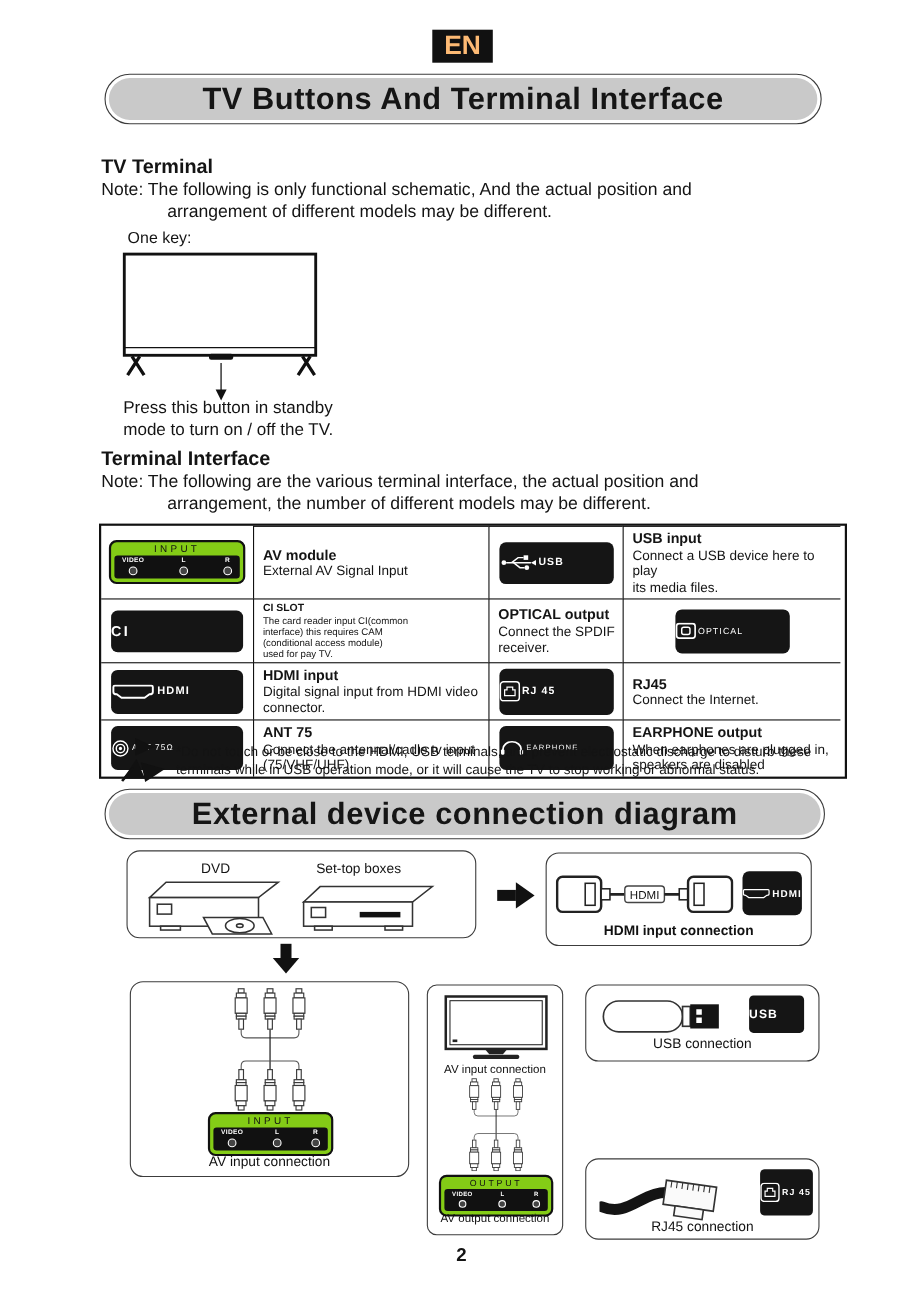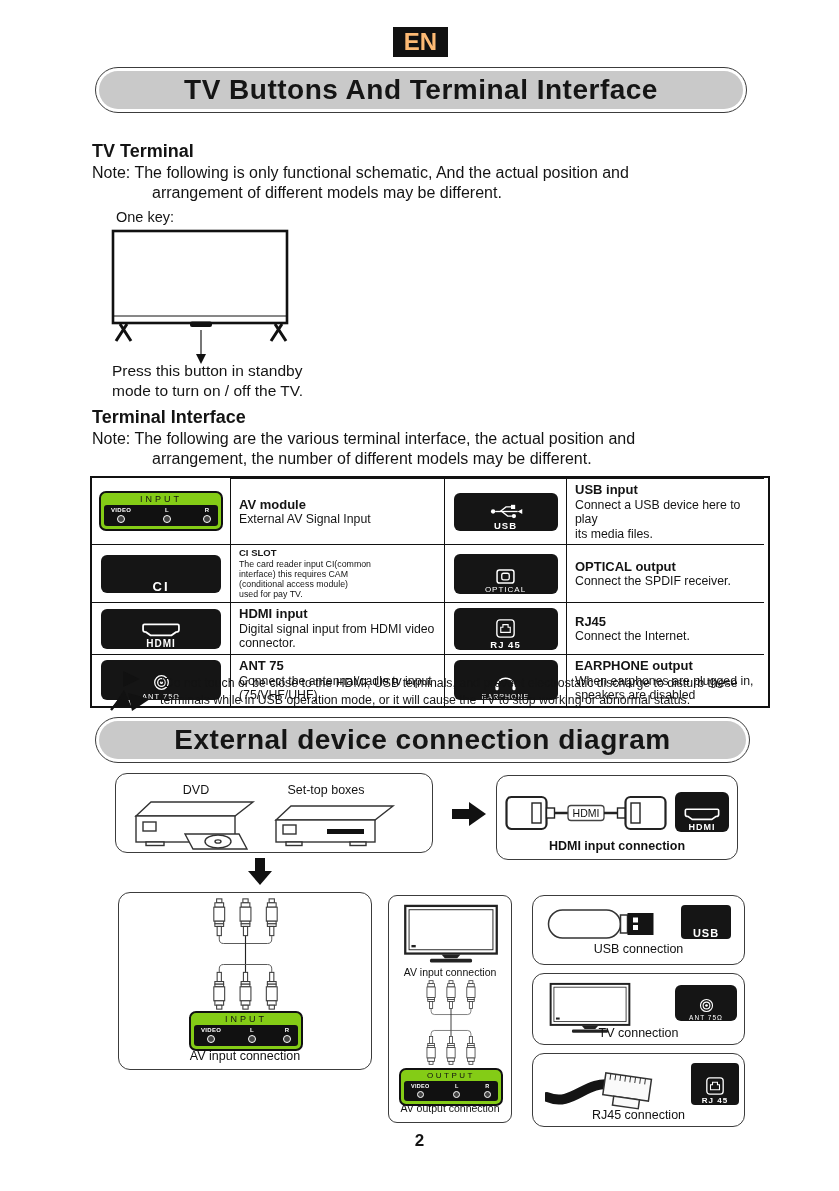--- a/index.html
+++ b/index.html
@@ -28,22 +28,22 @@
       justify-content:center;box-sizing:border-box;}
   .tc.c1{border-left:none;}
   .tc.r1{border-top:none;}
   .tc.desc{flex-direction:column;align-items:flex-start;justify-content:center;padding:3px 3px 3px 8px;}
   .dtitle{font-weight:bold;font-size:13px;line-height:1.2;}
   .dtext{font-size:12.3px;line-height:1.18;white-space:pre-line;}
   .desc.small .dtitle{font-size:9.5px;line-height:1.1;}
   .desc.small .dtext{font-size:8.8px;line-height:1.16;}
 
   
-  .port{background:#151515;border-radius:6px;color:#fff;display:flex;flex-direction:column;
-        align-items:center;justify-content:flex-end;gap:2px;line-height:1;box-sizing:border-box;}
+  .port{background:#151515;border-radius:6px;color:#fff;display:flex;
+        align-items:center;justify-content:flex-start;gap:2px;line-height:1;box-sizing:border-box;}
   .plabel{font-weight:bold;letter-spacing:1px;}
 
   
   .jackpanel{background:#84cc16;border:2.2px solid #111;border-radius:7px;padding:1px 3px 3px;box-sizing:border-box;}
   .jp-title{text-align:center;font-size:9px;letter-spacing:3px;color:#111;line-height:11px;}
   .jp-strip{background:#111;border-radius:3px;display:flex;justify-content:space-between;padding:2px 7px 3px;}
   .jp-jack{display:flex;flex-direction:column;align-items:center;gap:1px;}
   .jp-label{color:#fff;font-size:6px;font-weight:bold;line-height:7px;letter-spacing:.3px;}
   .jp-dot{width:6px;height:6px;border:1.6px solid #fff;border-radius:50%;background:#444;}
   .jackpanel.sm .jp-title{font-size:8px;letter-spacing:2.5px;line-height:10px;}
@@ -225,32 +225,32 @@
         <span class="plabel" style="font-size:13px;letter-spacing:2px;">CI</span>
       </div>
     </div>
     <div class="tc desc small">
       <div class="dtitle">CI SLOT</div>
       <div class="dtext">The card reader input CI(common
 interface) this requires CAM
 (conditional access module)
 used for pay TV.</div>
     </div>
+    <div class="tc desc">
+      <div class="dtitle">OPTICAL output</div>
+      <div class="dtext">Connect the SPDIF receiver.</div>
+    </div>
     <div class="tc">
       <div class="port" style="width:104px;height:40px;">
         <svg width="19" height="15" viewBox="0 0 20 16">
           <rect x="1" y="1" width="18" height="14" rx="2.5" fill="none" stroke="#fff" stroke-width="1.6"></rect>
           <rect x="6" y="4.5" width="8" height="7" rx="2" fill="none" stroke="#fff" stroke-width="1.4"></rect>
         </svg>
         <span class="plabel" style="font-size:8px;font-weight:normal;">OPTICAL</span>
       </div>
-    </div>
-    <div class="tc desc">
-      <div class="dtitle">OPTICAL output</div>
-      <div class="dtext">Connect the SPDIF receiver.</div>
     </div>
 
     <div class="tc c1">
       <div class="port" style="width:120px;height:40px;">
         <svg width="40" height="14" viewBox="0 0 44 16">
           <path d="M3 1.5 H41 Q42.5 1.5 42.5 3 V8 Q42.5 10.5 39 10.5 L34 14 H10 L5 10.5 Q1.5 10.5 1.5 8 V3 Q1.5 1.5 3 1.5 Z" fill="none" stroke="#fff" stroke-width="2"></path>
         </svg>
         <span class="plabel" style="font-size:10px;">HDMI</span>
       </div>
     </div>
@@ -420,34 +420,20 @@
   <div class="abs dpanel" style="left:532px;top:895px;width:213px;height:70px;">
     <svg class="abs" style="left:14px;top:10px;" width="112" height="36">
         <use href="#usb-drive-sym"></use>
       </svg>
     <div class="port abs" style="left:148px;top:9px;width:50px;height:34px;border-radius:4px;">
       <span class="plabel" style="font-size:11px;">USB</span>
     </div>
     <div class="dcaption" style="top:46px;">USB connection</div>
   </div>
 
-  <div class="abs dpanel" style="left:532px;top:973px;width:213px;height:72px;">
-    <svg class="abs" style="left:16px;top:8px;" width="82" height="53">
-        <use href="#tv-sym"></use>
-      </svg>
-    <div class="port abs" style="left:142px;top:11px;width:62px;height:36px;">
-      <svg width="15" height="15" viewBox="0 0 20 20">
-        <circle cx="10" cy="10" r="8" fill="none" stroke="#fff" stroke-width="1.5"></circle>
-        <circle cx="10" cy="10" r="4.5" fill="none" stroke="#fff" stroke-width="1.5"></circle>
-        <circle cx="10" cy="10" r="1.8" fill="#fff"></circle>
-      </svg>
-      <span class="plabel" style="font-size:6.5px;font-weight:normal;">ANT 75Ω</span>
-    </div>
-    <div class="dcaption" style="top:52px;">TV connection</div>
-  </div>
 
   <div class="abs dpanel" style="left:532px;top:1053px;width:213px;height:74px;">
     <svg class="abs" style="left:12px;top:7px;" width="128" height="50">
         <use href="#rj45-cable-sym"></use>
       </svg>
     <div class="port abs" style="left:158px;top:9px;width:48px;height:42px;border-radius:4px;">
       <svg width="18" height="18" viewBox="0 0 22 22">
         <rect x="1" y="1" width="20" height="20" rx="3.5" fill="none" stroke="#fff" stroke-width="1.6"></rect>
         <path d="M5.5 15.5 V9.5 H8 V6.5 H14 V9.5 H16.5 V15.5 Z" fill="none" stroke="#fff" stroke-width="1.3"></path>
       </svg>

